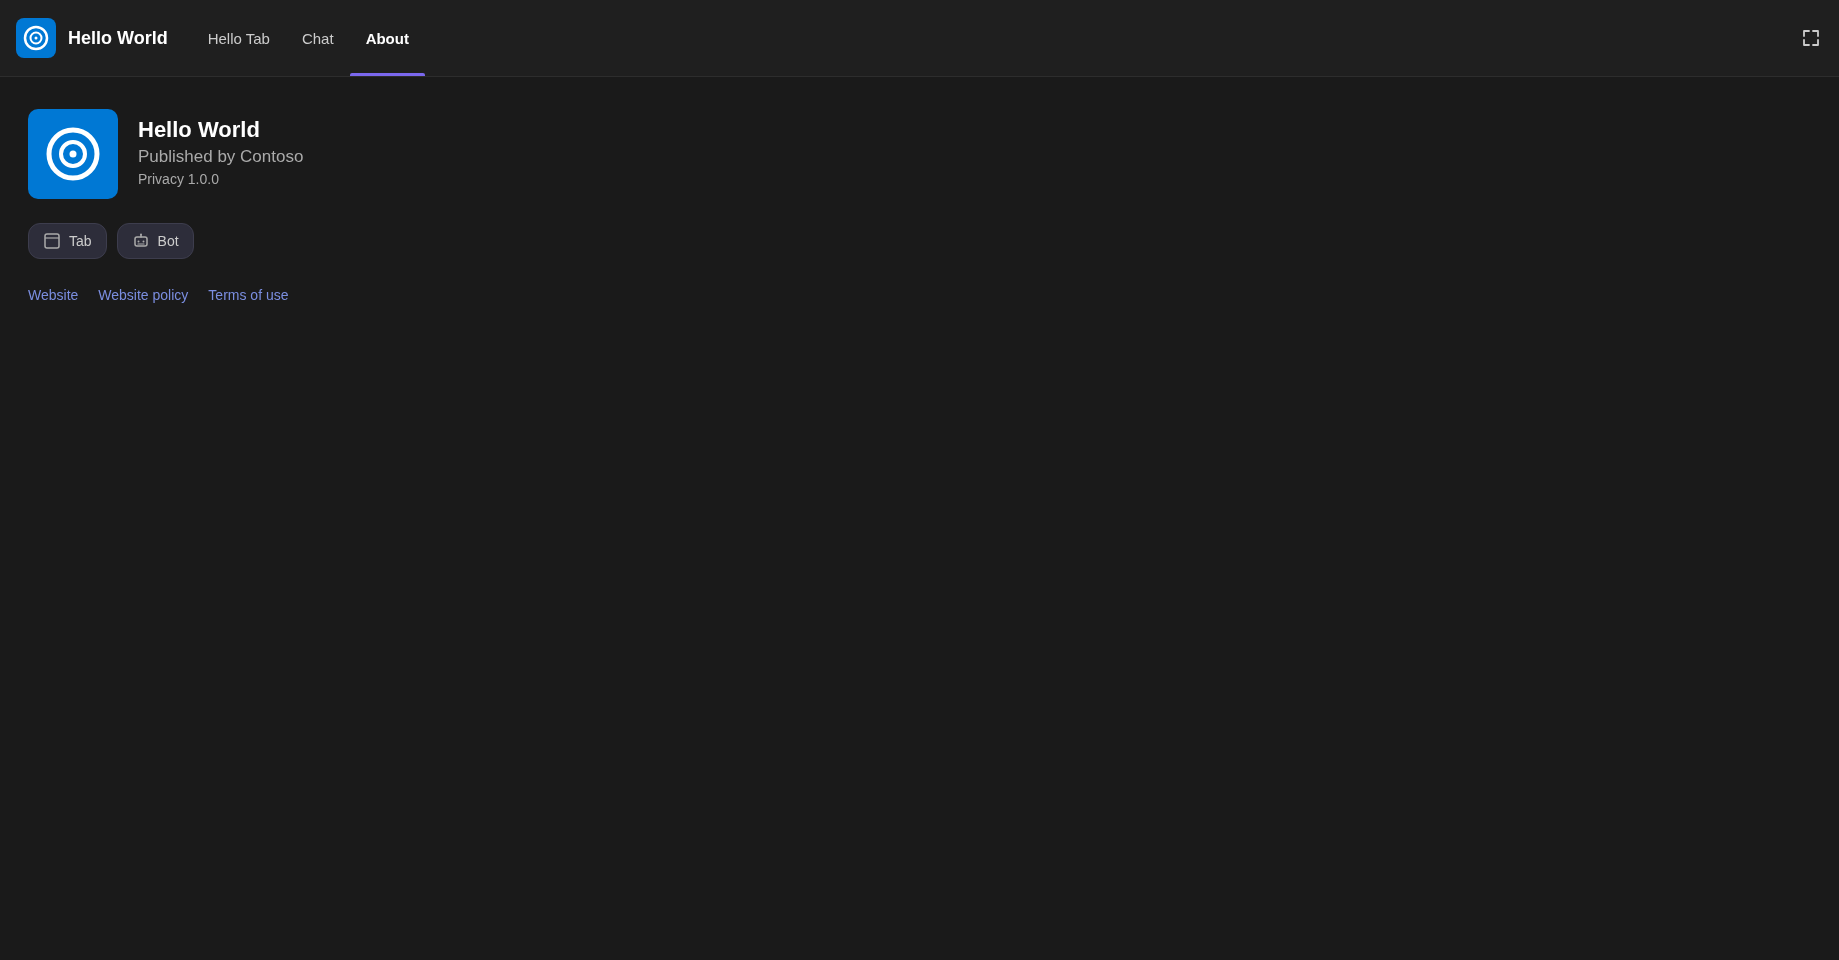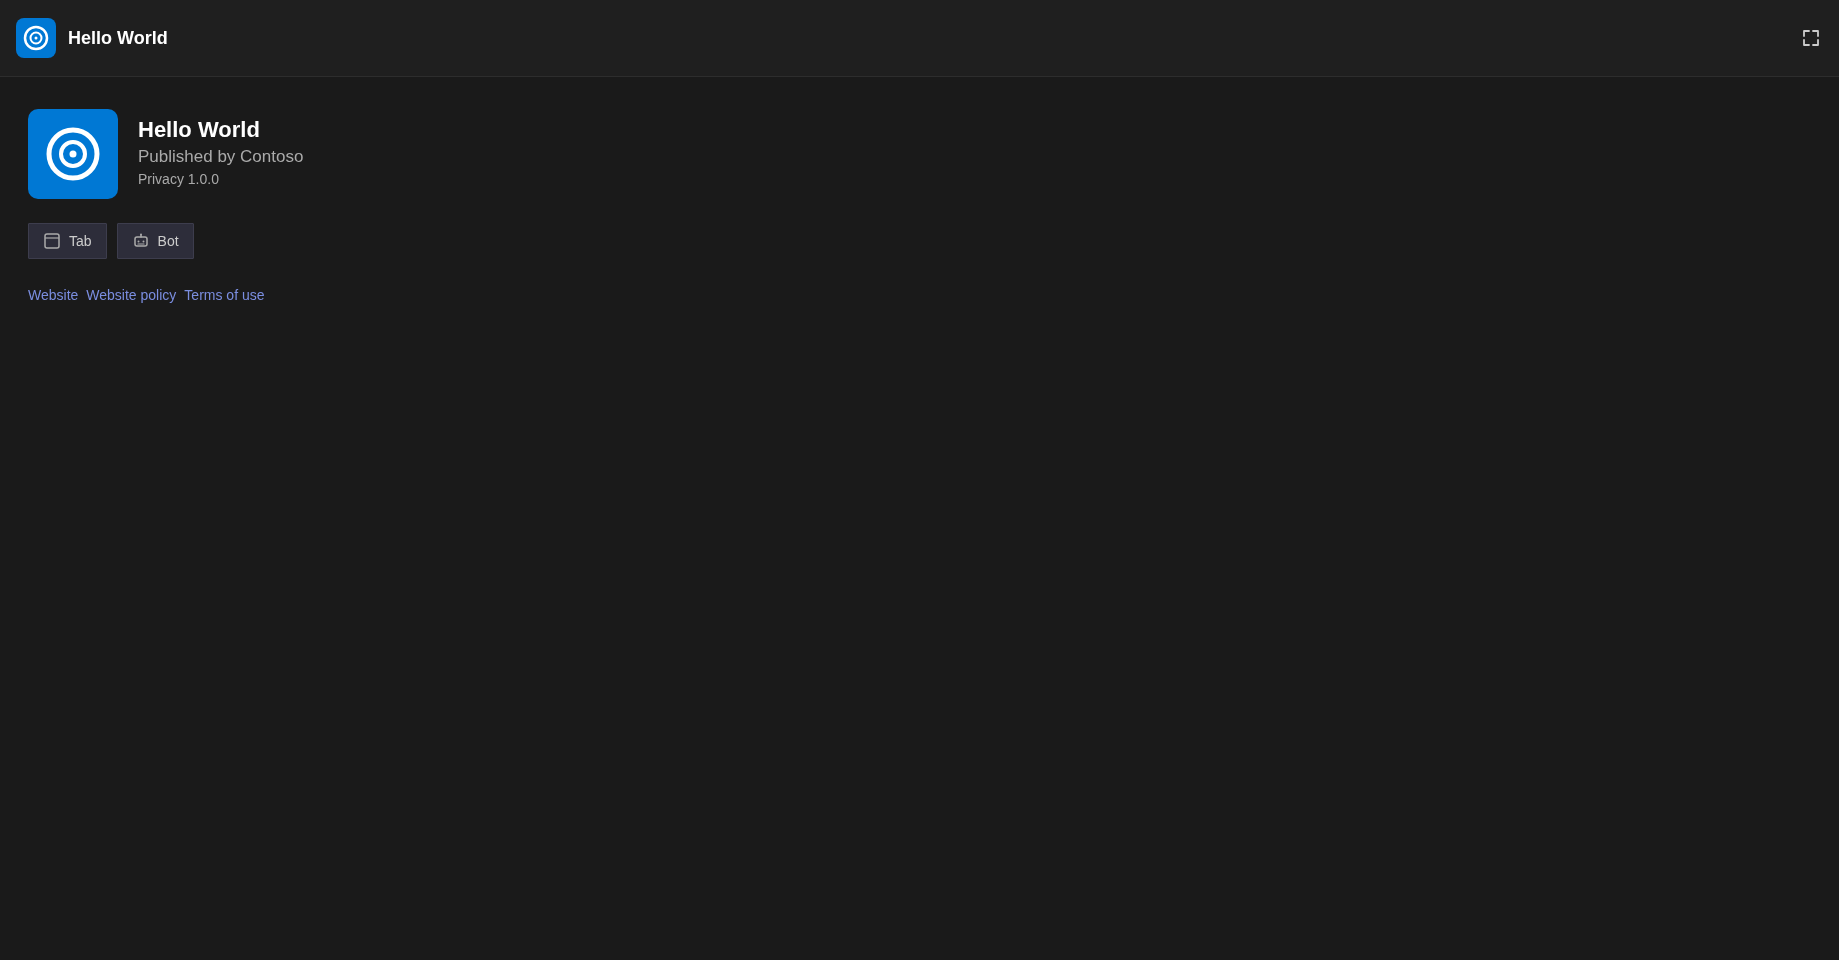--- a/index.html
+++ b/index.html
@@ -169,40 +169,40 @@
       gap: 10px;
       margin-bottom: 28px;
     }
 
     .capability-badge {
       display: flex;
       align-items: center;
       gap: 8px;
       background-color: #2d2d3a;
       border: 1px solid #3d3d4d;
-      border-radius: 1px;
+      border-radius: 12px;
       padding: 8px 14px;
       font-size: 14px;
       color: #cccccc;
       cursor: pointer;
     }
 
     .capability-icon {
       width: 18px;
       height: 18px;
       color: #aaaaaa;
       display: flex;
       align-items: center;
       justify-content: center;
     }
 
     
     .footer-links {
       display: flex;
-      gap: 8px;
+      gap: 20px;
     }
 
     .footer-link {
       font-size: 14px;
       color: #7b8ee0;
       text-decoration: none;
       cursor: pointer;
     }
   </style>
 </head>
@@ -212,20 +212,25 @@
   <div class="app-logo">
     <svg viewBox="0 0 26 26" fill="none" xmlns="http://www.w3.org/2000/svg">
       <circle cx="13" cy="13" r="11" stroke="white" stroke-width="2.5" fill="none"></circle>
       <circle cx="13" cy="13" r="5.5" stroke="white" stroke-width="2" fill="none"></circle>
       <circle cx="13" cy="13" r="1.5" fill="white"></circle>
     </svg>
   </div>
 
   <span class="app-title-header">Hello World</span>
 
+  <nav class="nav-tabs">
+    <a class="nav-tab">Hello Tab</a>
+    <a class="nav-tab">Chat</a>
+    <a class="nav-tab active">About</a>
+  </nav>
 
   <div class="header-right">
     <div class="expand-icon">
       <svg width="18" height="18" viewBox="0 0 18 18" fill="none" xmlns="http://www.w3.org/2000/svg">
         <path d="M2 2h5M2 2v5M16 2h-5M16 2v5M2 16h5M2 16v-5M16 16h-5M16 16v-5" stroke="#cccccc" stroke-width="1.8" stroke-linecap="round"></path>
       </svg>
     </div>
   </div>
 </header>
 

